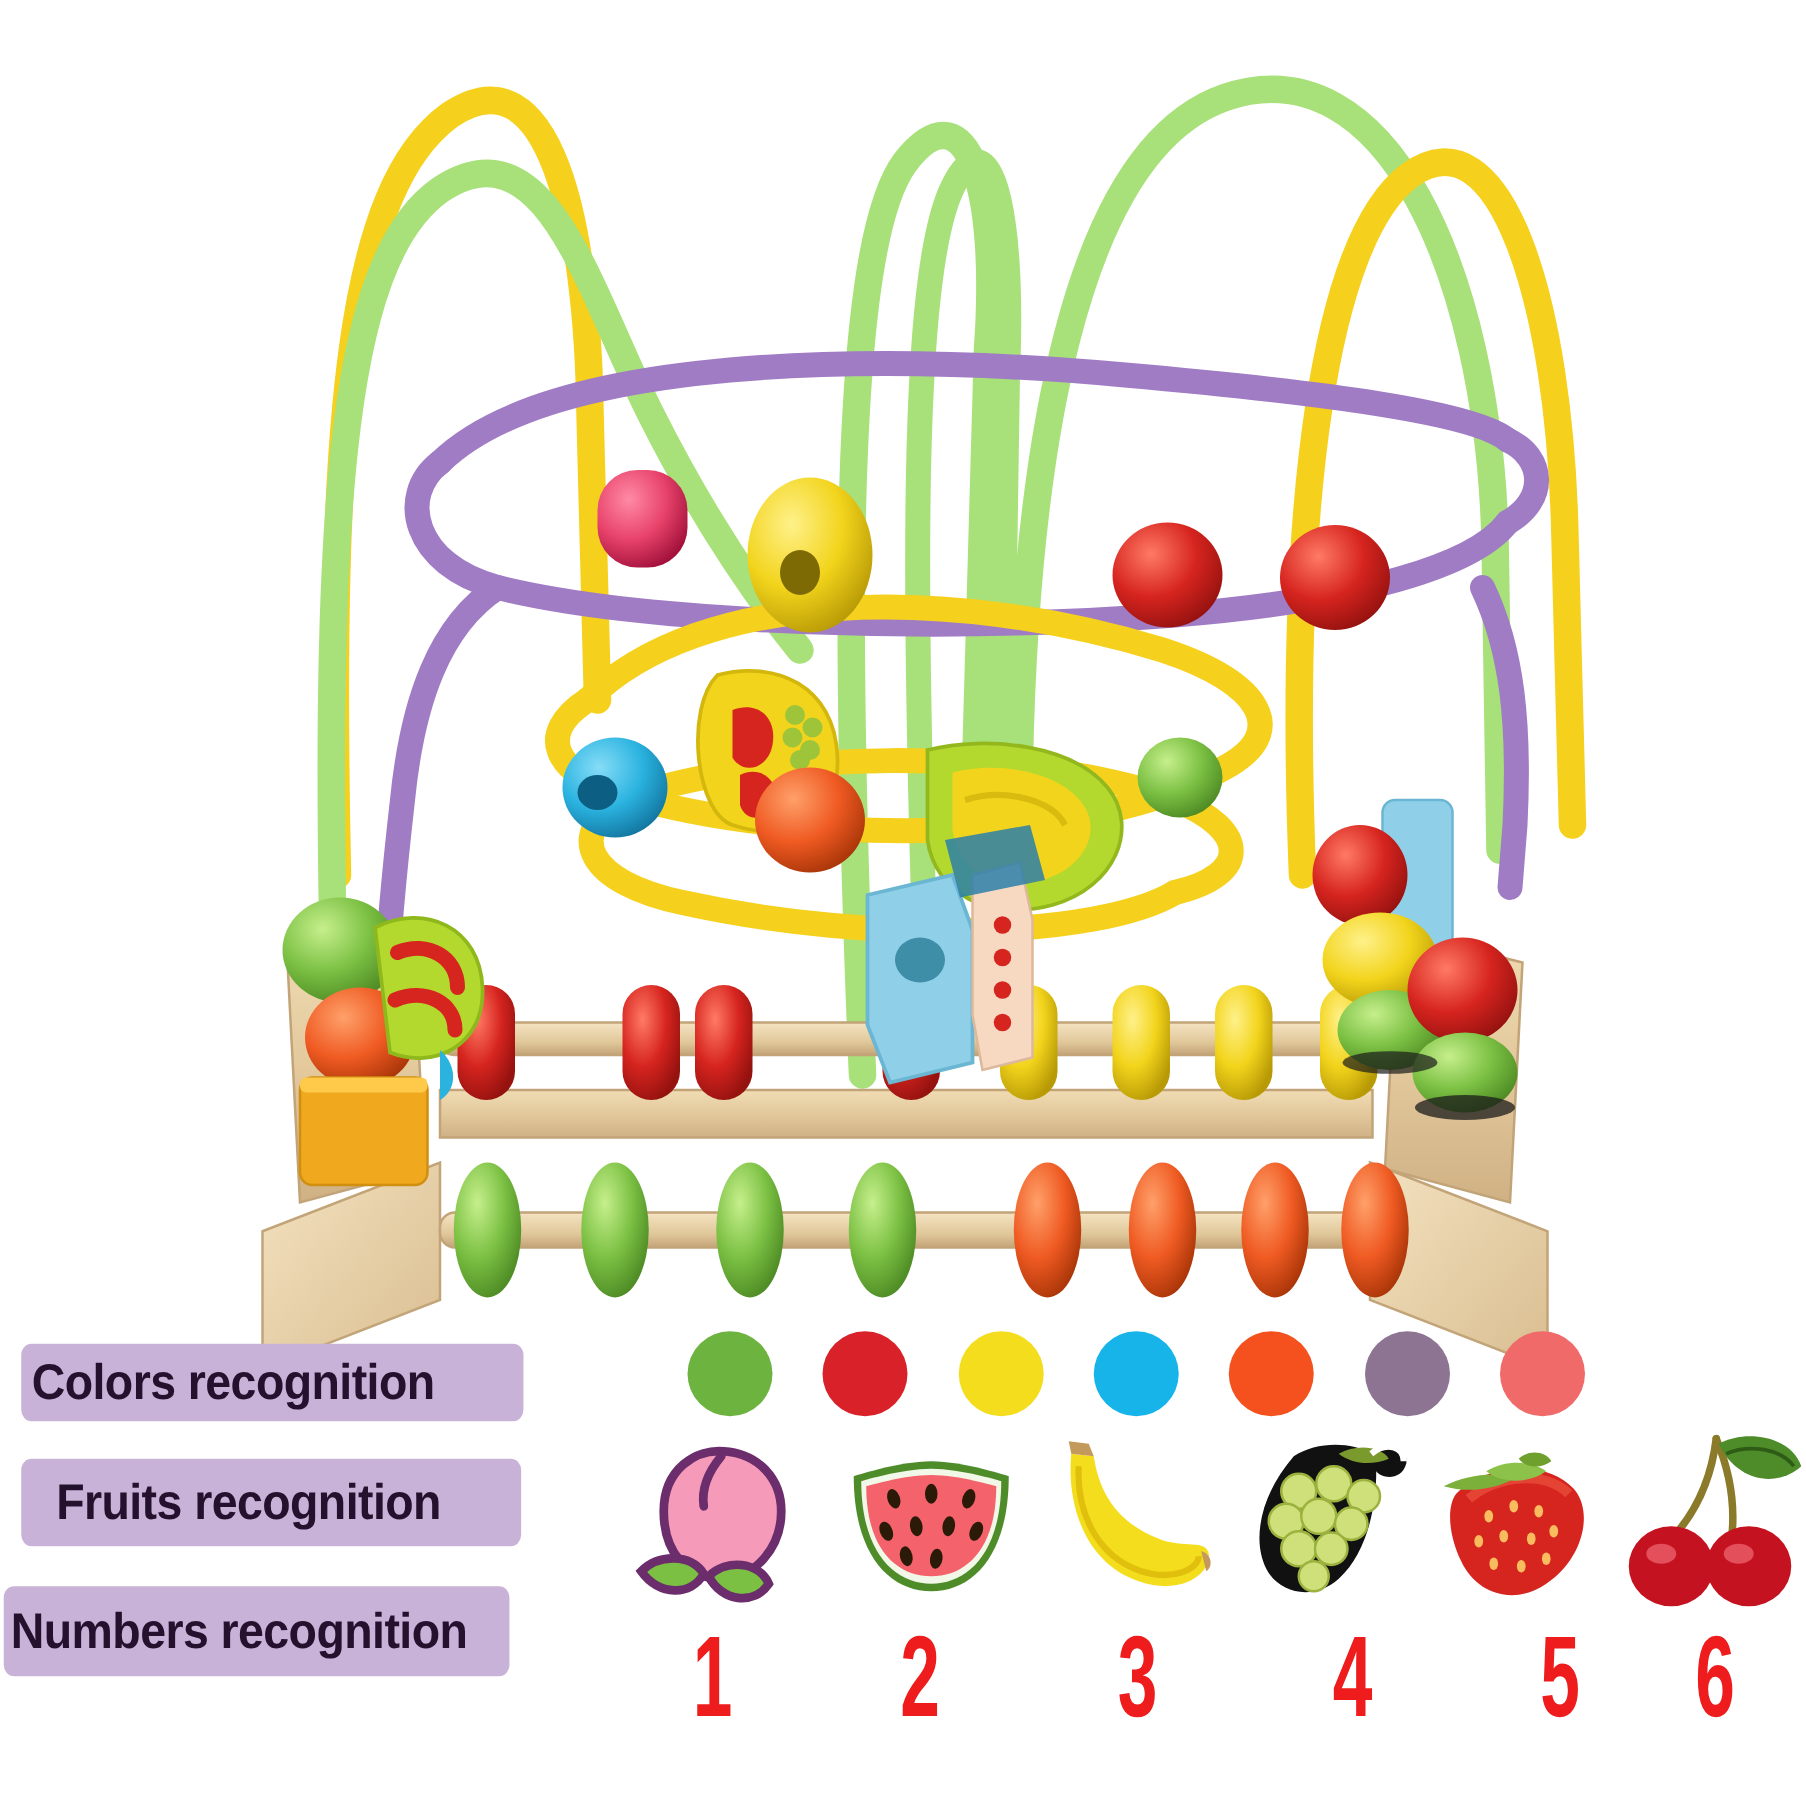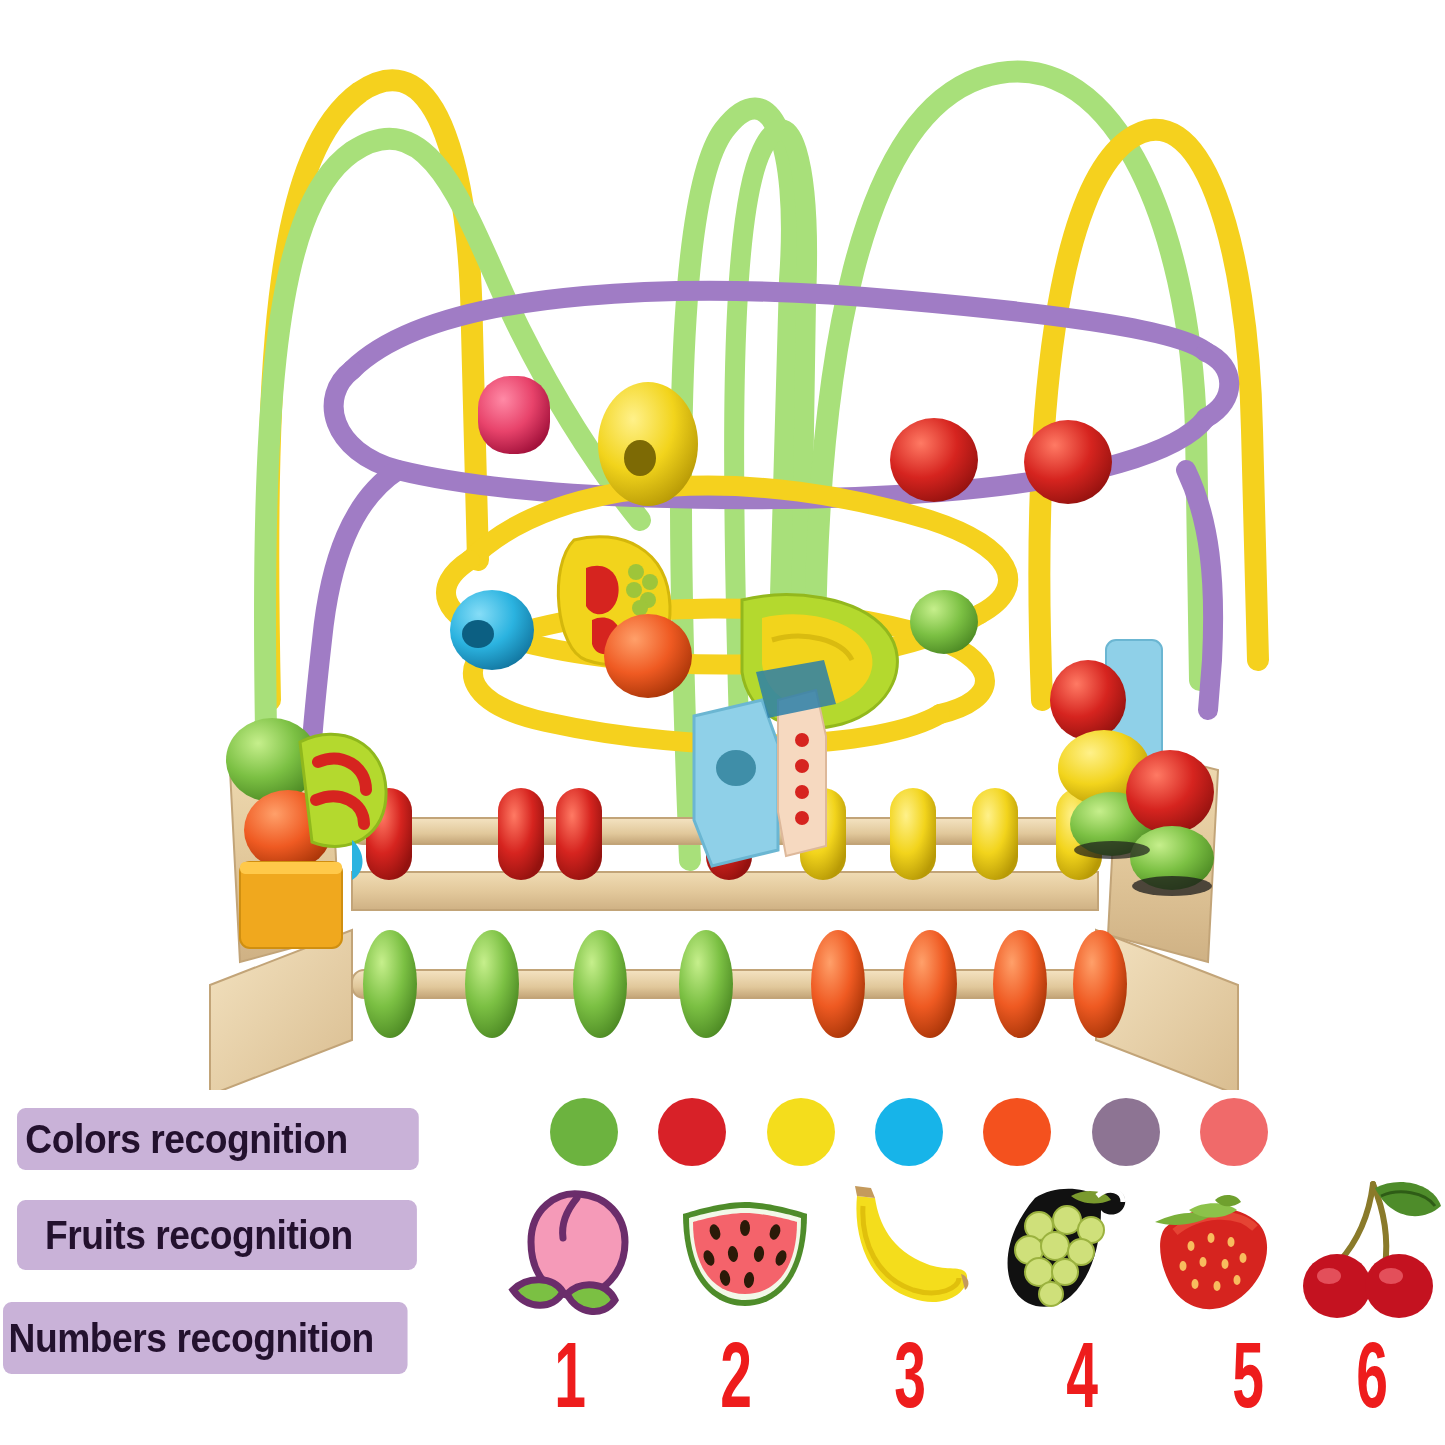--- a/index.html
+++ b/index.html
@@ -10,21 +10,21 @@
     overflow:hidden;
     position:relative;
   }
   #stage{position:absolute;inset:0;width:1445px;height:1445px;}
 
   
   #product-photo{position:absolute;left:0;top:0;width:1445px;height:1090px;background:#fff;}
   #product-svg{position:absolute;left:0;top:0;width:1445px;height:1090px;}
 
   
-  #feature-panel{position:absolute;left:0;top:1090px;width:1177px;height:355px;}
+  #feature-panel{position:absolute;left:0;top:1057px;width:1177px;height:355px;}
 
   .badge{
     position:absolute;
     background:#c9b2d8;
     border-radius:9px;
     color:#23112e;
     font-weight:700;
     font-size:40px;
     letter-spacing:-0.5px;
     display:flex;align-items:center;

